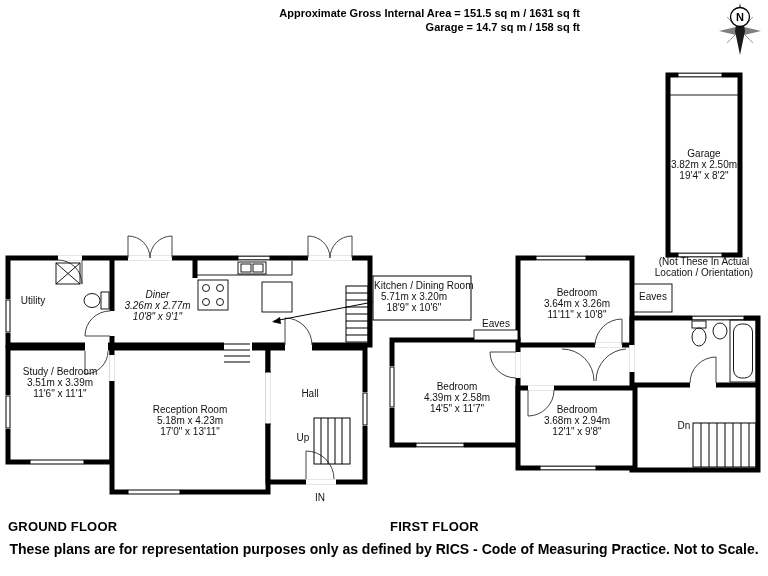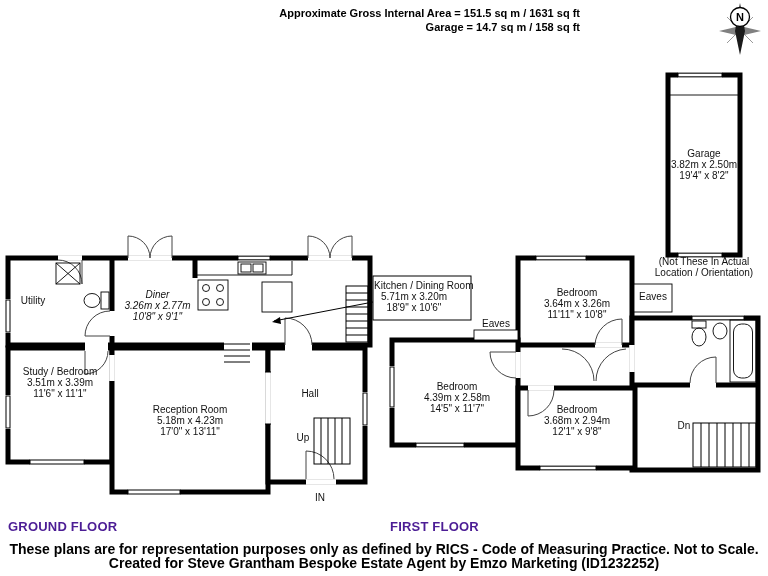--- a/index.html
+++ b/index.html
@@ -4,21 +4,21 @@
 <style>
   html,body{margin:0;padding:0;background:#fff;}
   #page{position:relative;width:768px;height:576px;background:#fff;overflow:hidden;
         font-family:"Liberation Sans",sans-serif;color:#111;}
   #plan-svg{position:absolute;left:0;top:0;}
   .lbl{position:absolute;text-align:center;font-size:10px;line-height:11px;color:#111;white-space:nowrap;}
   .lbl span{display:block;}
   .hdr{position:absolute;left:120px;top:6px;width:460px;text-align:right;
        font-weight:bold;font-size:11px;line-height:14px;color:#000;}
   .hdr span{display:block;}
-  .floor-title{position:absolute;font-weight:bold;font-size:13px;color:#4c1d95;letter-spacing:.2px;}
+  .floor-title{position:absolute;font-weight:bold;font-size:13px;color:#000000;letter-spacing:.2px;}
   .footer-line{position:absolute;left:0;width:768px;text-align:center;font-size:14px;font-weight:bold;color:#000;}
   svg text{font-family:"Liberation Sans",sans-serif;}
 </style>
 </head>
 <body>
 
 <div id="page">
 
 <svg id="plan-svg" width="768" height="576" viewBox="0 0 768 576">
 
@@ -248,15 +248,14 @@
   <span>Eaves</span>
 </div>
 <div class="lbl" style="left:672px;top:388px;width:24px;margin-top:32px;">
   <span>Dn</span>
 </div>
 
 <div class="floor-title" style="left:8px;top:519px;">GROUND FLOOR</div>
 <div class="floor-title" style="left:390px;top:519px;">FIRST FLOOR</div>
 
 <div class="footer-line" style="top:541px;">These plans are for representation purposes only as defined by RICS - Code of Measuring Practice. Not to Scale.</div>
-<div class="footer-line" style="top:555px;">Created for Steve Grantham Bespoke Estate Agent by Emzo Marketing (ID1232252)</div>
 
 </div>
 
 </body></html>

